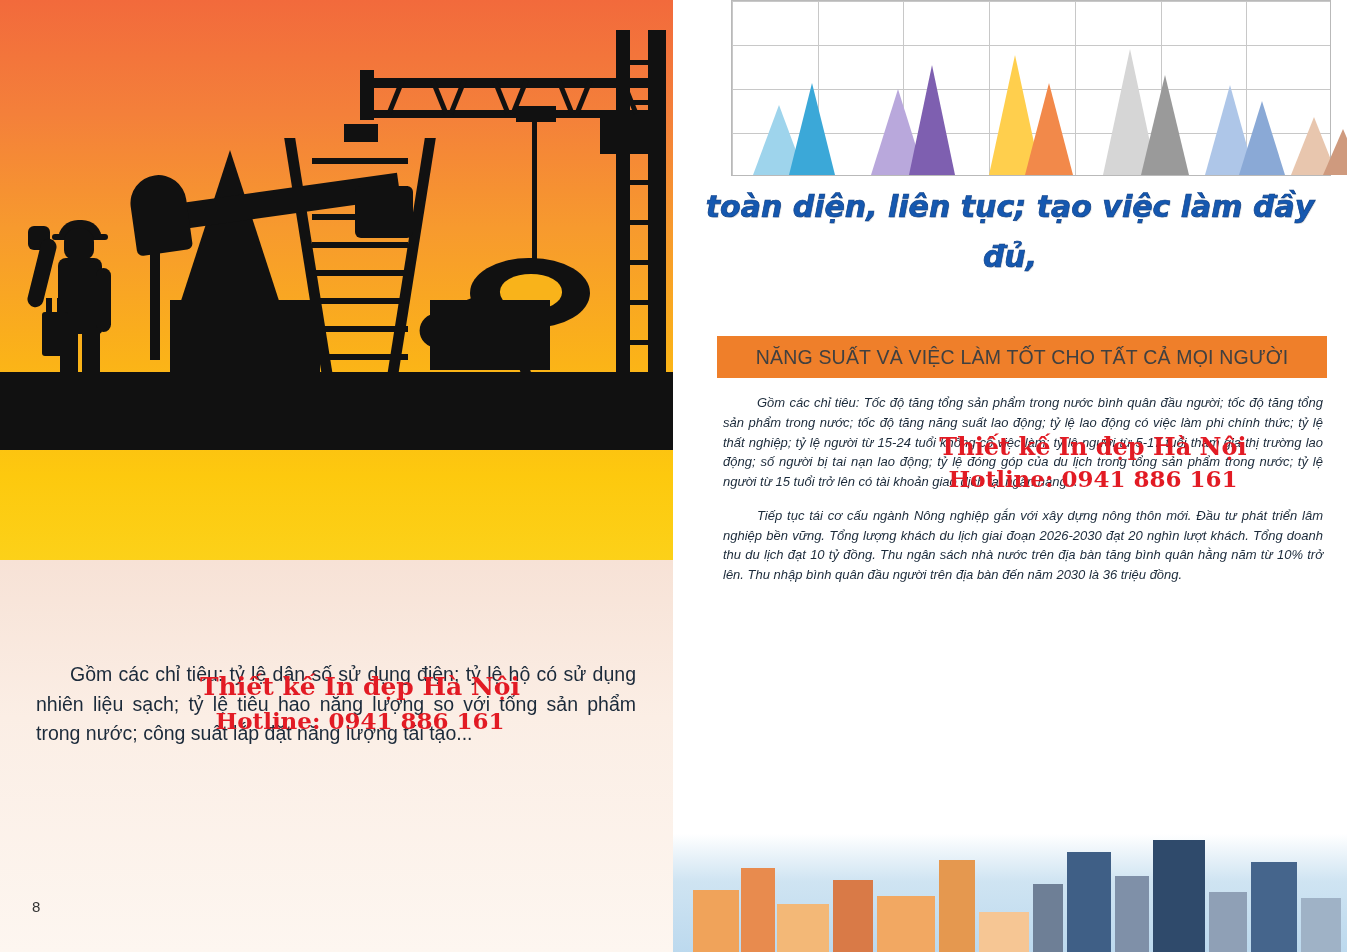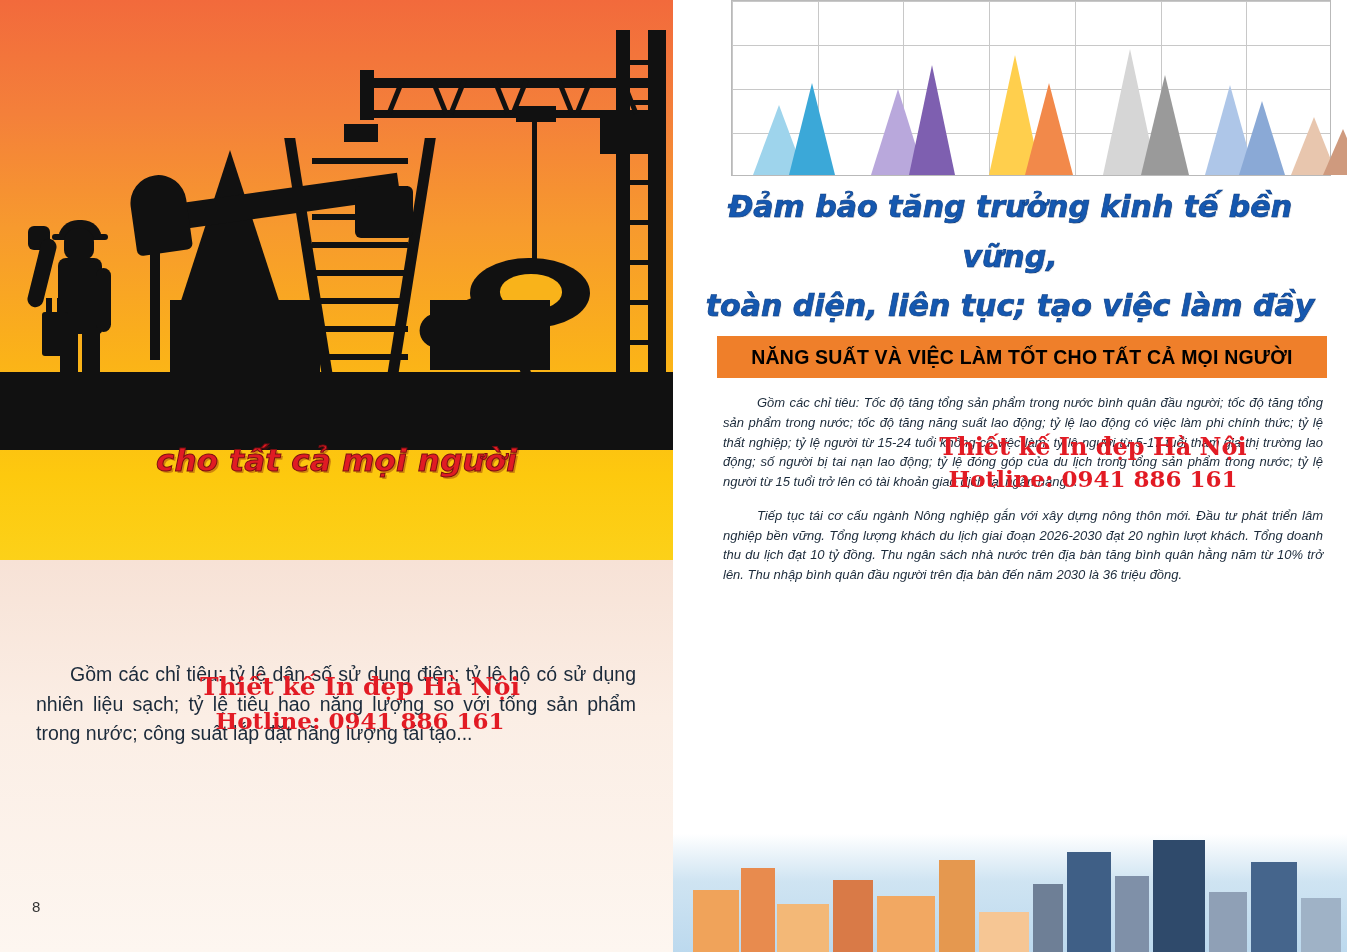--- a/index.html
+++ b/index.html
@@ -248,21 +248,21 @@
     font-family: "DejaVu Sans", sans-serif;
     text-shadow: 1px 1px 0 rgba(0,0,0,.12);
     -webkit-text-stroke: 0.7px #0d3f86;
   }
   .orange-bar {
     position: absolute; left: 44px; top: 336px; width: 610px; height: 42px;
     background: #ef7f2a;
     display: flex; align-items: center; justify-content: center;
   }
   .orange-bar span {
-    color: #000000; font-weight: 700; font-size: 19.5px; letter-spacing: .2px;
+    color: #404040; font-weight: 400; font-size: 19.5px; letter-spacing: .2px;
     font-family: "Liberation Sans", sans-serif;
   }
   .right-body {
     position: absolute; left: 50px; top: 393px; width: 600px;
     color: #1b2a3a;
     font-size: 13px;
     line-height: 1.52;
     text-align: justify;
     font-style: italic;
   }
@@ -357,21 +357,20 @@
         <div class="w-leg-l"></div>
         <div class="w-leg-r"></div>
         <div class="w-foot-l"></div>
         <div class="w-foot-r"></div>
       </div>
 
       <div class="ground"></div>
     </div>
 
     <div class="left-headline">
-      <div class="hl-line">cho tất cả mọi người</div>
     </div>
 
     <div class="left-body">
       <p>Gồm các chỉ tiêu: tỷ lệ dân số sử dụng điện; tỷ lệ hộ có sử dụng nhiên liệu sạch; tỷ lệ tiêu hao năng lượng so với tổng sản phẩm trong nước; công suất lắp đặt năng lượng tái tạo...</p>
     </div>
 
     <div class="wm-left">
       <div class="l1">Thiết kế In đẹp Hà Nội</div>
       <div class="l2">Hotline: 0941 886 161</div>
     </div>
@@ -393,21 +392,20 @@
           <div class="tri" style="left: 372px; border-left-width: 27px; border-right-width: 27px; border-bottom: 126px solid rgb(214, 214, 214); border-left-style: solid; border-right-style: solid;"></div>
           <div class="tri" style="left: 410px; border-left-width: 24px; border-right-width: 24px; border-bottom: 100px solid rgb(154, 154, 154); border-left-style: solid; border-right-style: solid;"></div>
           <div class="tri" style="left: 474px; border-left-width: 25px; border-right-width: 25px; border-bottom: 90px solid rgb(174, 198, 232); border-left-style: solid; border-right-style: solid;"></div>
           <div class="tri" style="left: 508px; border-left-width: 23px; border-right-width: 23px; border-bottom: 74px solid rgb(138, 169, 214); border-left-style: solid; border-right-style: solid;"></div>
           <div class="tri" style="left: 560px; border-left-width: 23px; border-right-width: 23px; border-bottom: 58px solid rgb(232, 198, 174); border-left-style: solid; border-right-style: solid;"></div>
           <div class="tri" style="left: 592px; border-left-width: 20px; border-right-width: 20px; border-bottom: 46px solid rgb(207, 154, 126); border-left-style: solid; border-right-style: solid;"></div>
         </div>
     </div>
 
     <div class="right-title">
-      <div class="rt-line">Đảm bảo tăng trưởng kinh tế bền vững,</div>
       <div class="rt-line">toàn diện, liên tục; tạo việc làm đầy đủ,</div>
     </div>
 
     <div class="orange-bar">
       <span>NĂNG SUẤT VÀ VIỆC  LÀM TỐT CHO TẤT CẢ MỌI NGƯỜI</span>
     </div>
 
     <div class="right-body">
       <p>Gồm các chỉ tiêu: Tốc độ tăng tổng sản phẩm trong nước bình quân đầu người; tốc độ tăng tổng sản phẩm trong nước; tốc độ tăng năng suất lao động; tỷ lệ lao động có việc làm phi chính thức; tỷ lệ thất nghiệp; tỷ lệ người từ 15-24 tuổi không có việc làm; tỷ lệ người từ 5-17 tuổi tham gia thị trường lao động; số người bị tai nạn lao động; tỷ lệ đóng góp của du lịch trong tổng sản phẩm trong nước; tỷ lệ người từ 15 tuổi trở lên có tài khoản giao dịch tại ngân hàng...</p>
       <p>Tiếp tục tái cơ cấu ngành Nông nghiệp gắn với xây dựng nông thôn mới. Đầu tư phát triển lâm nghiệp bền vững. Tổng lượng khách du lịch giai đoạn 2026-2030 đạt 20 nghìn lượt khách. Tổng doanh thu du lịch đạt 10 tỷ đồng. Thu ngân sách nhà nước trên địa bàn tăng bình quân hằng năm từ 10% trở lên. Thu nhập bình quân đầu người trên địa bàn đến năm 2030 là 36 triệu đồng.</p>

